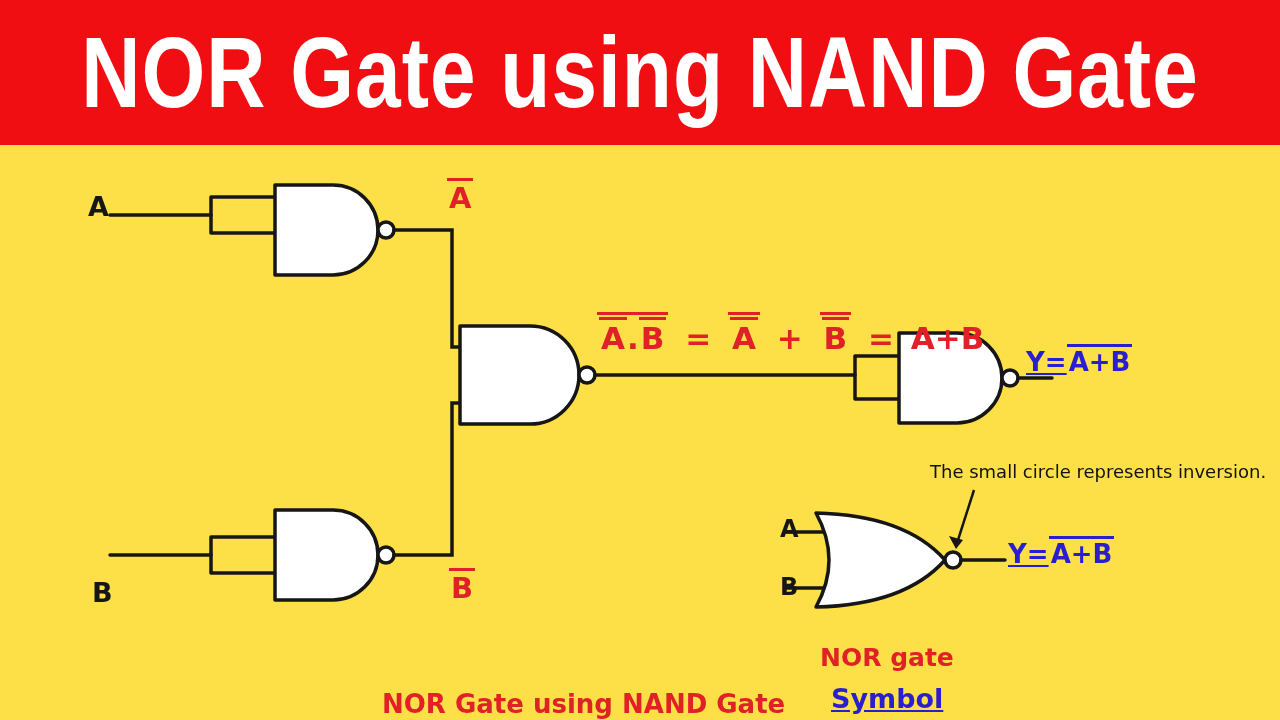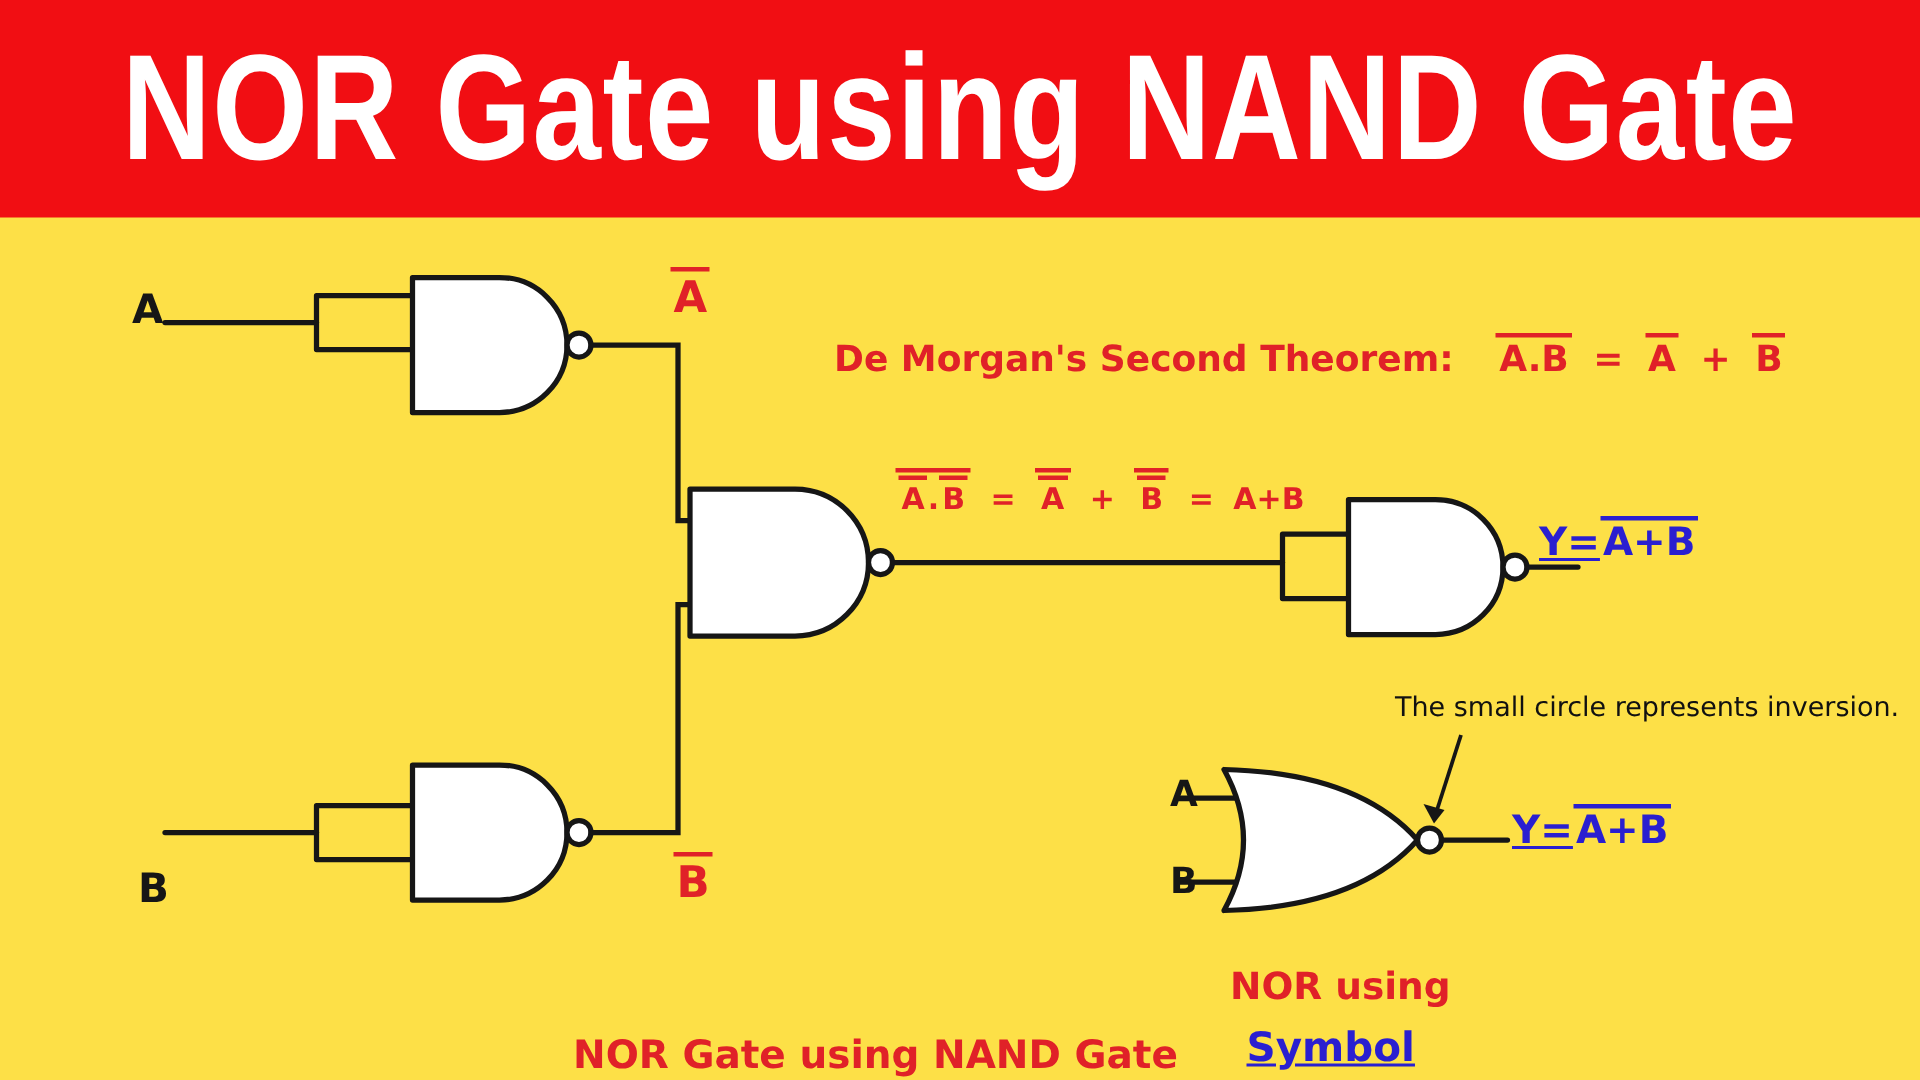--- a/index.html
+++ b/index.html
@@ -80,30 +80,22 @@
   </svg>
 
   <span class="lbl ink" style="left:88px;top:192px;font-size:27px;">A</span>
 
   <span class="lbl ink" style="left:92px;top:578px;font-size:27px;">B</span>
 
   <span class="lbl red" style="left:447px;top:178px;font-size:29px;"><span class="bar"><span>A</span></span></span>
 
   <span class="lbl red" style="left:449px;top:568px;font-size:29px;"><span class="bar"><span>B</span></span></span>
 
-  <div class="lbl red expr" style="left:556px;top:222px;font-size:24px;">
-    <span class="gap-after">De Morgan's Second Theorem:</span>
-    <span class="bar"><span>A.B</span></span>
-    <span>=</span>
-    <span class="bar"><span>A</span></span>
-    <span>+</span>
-    <span class="bar"><span>B</span></span>
-  </div>
 
-  <div class="lbl red expr" style="left:597px;top:312px;font-size:20px;">
+  <div class="lbl red expr" style="left:597px;top:312px;font-size:31px;">
     <span class="bar"><span class="bar"><span>A</span></span><span>.</span><span class="bar"><span>B</span></span></span>
     <span>=</span>
     <span class="bar"><span class="bar"><span>A</span></span></span>
     <span>+</span>
     <span class="bar"><span class="bar"><span>B</span></span></span>
     <span>=</span>
     <span>A+B</span>
   </div>
 
   <div class="lbl blue" style="left:1026px;top:344px;font-size:26px;">
@@ -112,19 +104,19 @@
 
   <span class="lbl note" style="left:930px;top:462px;font-size:18px;">The small circle represents inversion.</span>
 
   <span class="lbl ink" style="left:780px;top:516px;font-size:24px;">A</span>
   <span class="lbl ink" style="left:780px;top:574px;font-size:24px;">B</span>
 
   <div class="lbl blue" style="left:1008px;top:536px;font-size:26px;">
     <span>Y=</span><span class="bar"><span>A+B</span></span>
   </div>
 
-  <span class="lbl red" style="left:820px;top:644px;font-size:25px;">NOR using</span>
+  <span class="lbl red" style="left:820px;top:644px;font-size:25px;">NOR gate</span>
 
   <span class="lbl blue" style="left:831px;top:684px;font-size:27px;">Symbol</span>
 
   <span class="lbl red" style="left:382px;top:690px;font-size:26px;">NOR Gate using NAND Gate</span>
 
 </div>
 
 </body></html>

